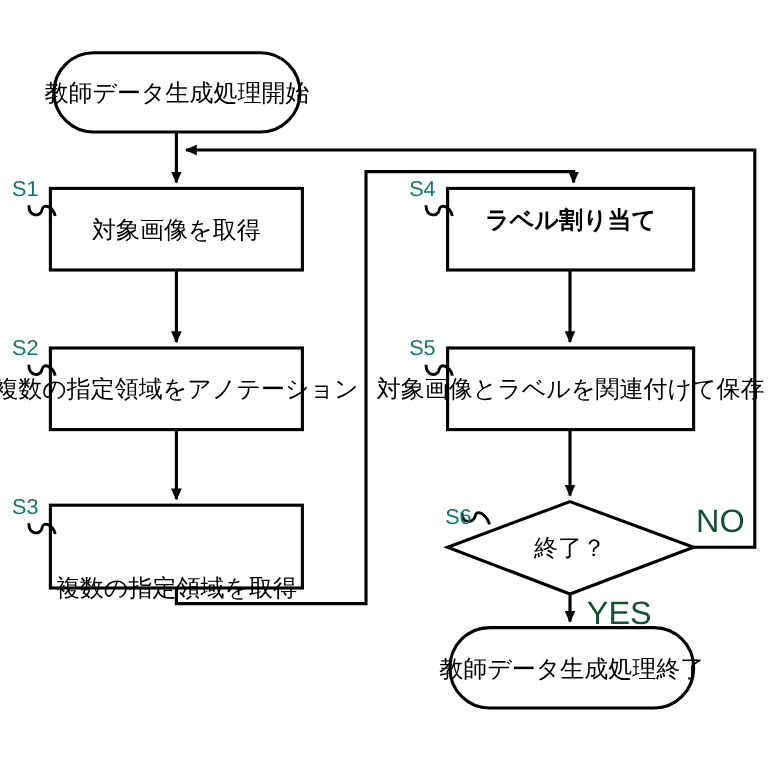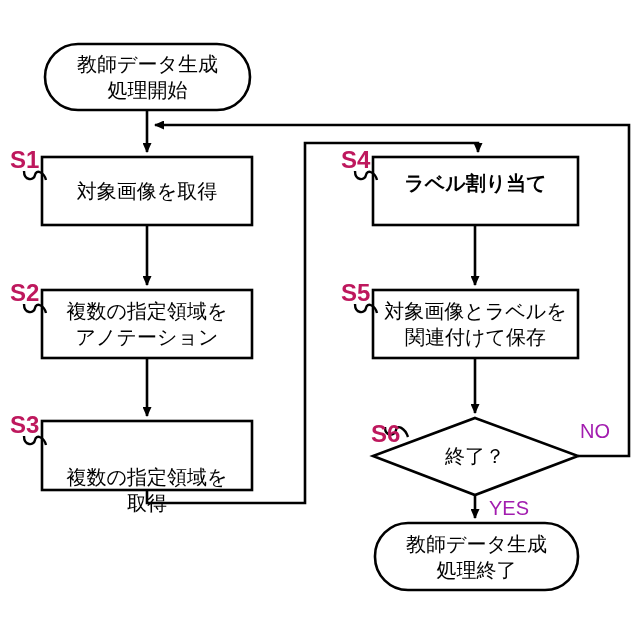--- a/index.html
+++ b/index.html
@@ -18,46 +18,46 @@
   #flow-svg {
     position: absolute;
     left: 0;
     top: 0;
     width: 640px;
     height: 640px;
   }
   .node-label {
     position: absolute;
     display: flex;
-    flex-direction: column;
+    flex-direction: row;
     align-items: center;
     justify-content: center;
     text-align: center;
     color: #000000;
     font-family: "DejaVu Sans", "Liberation Sans", sans-serif;
     font-size: 20px;
     line-height: 1.30;
     letter-spacing: 0px;
     pointer-events: none;
     white-space: nowrap;
   }
   .node-label span { display: block; }
   .step-tag {
     position: absolute;
-    color: #be185d;
+    color: #0f766e;
     font-family: "Liberation Sans", "DejaVu Sans", sans-serif;
-    font-size: 24px;
-    font-weight: 700;
+    font-size: 18px;
+    font-weight: 400;
     line-height: 1;
   }
   .edge-tag {
     position: absolute;
-    color: #a21caf;
+    color: #14532d;
     font-family: "Liberation Sans", "DejaVu Sans", sans-serif;
-    font-size: 20px;
+    font-size: 27px;
     line-height: 1;
   }
 </style>
 </head>
 <body>
 
 <div id="canvas">
 
   <svg id="flow-svg" viewBox="0 0 640 640">
     <defs>

